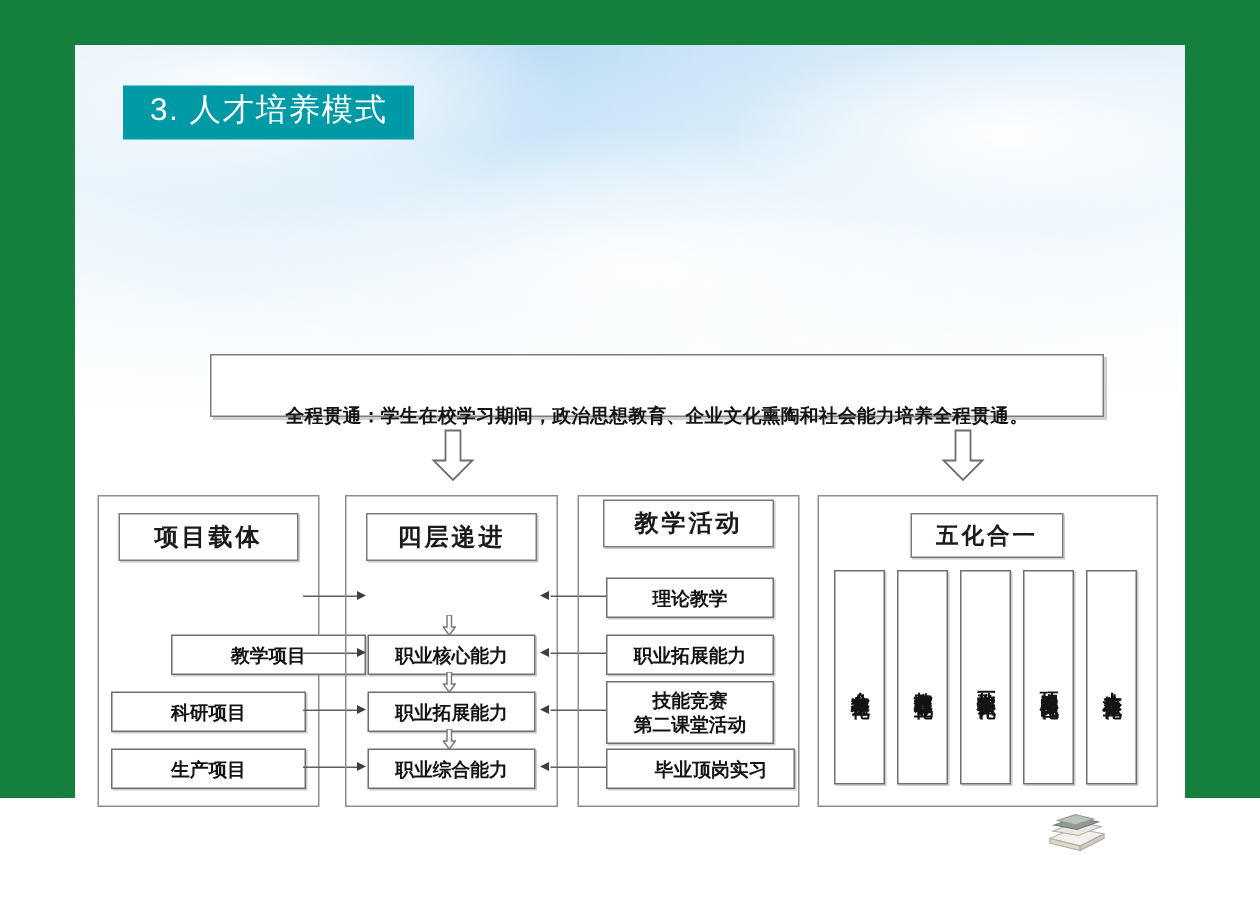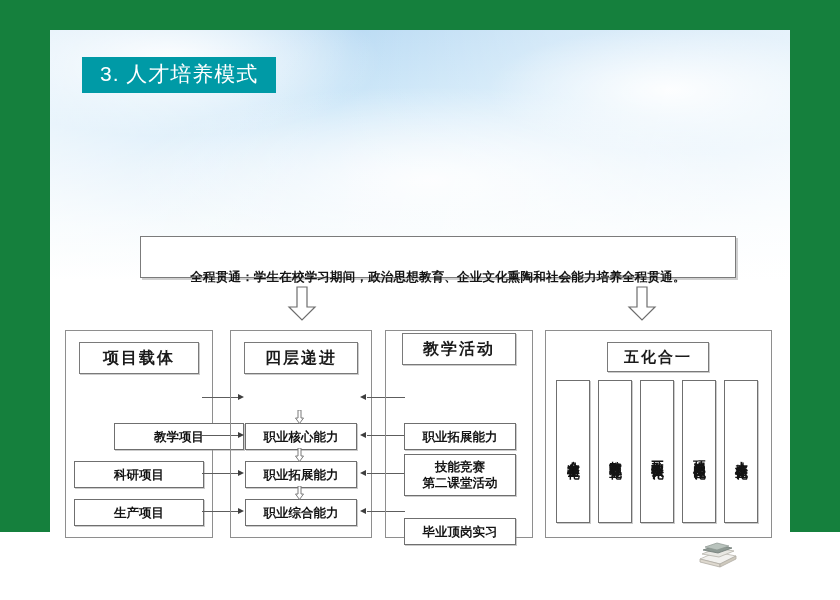--- a/index.html
+++ b/index.html
@@ -183,26 +183,27 @@
     <div class="hline" style="left:317px;top:405px;width:38px;"></div>
     <div class="ahead left" style="left:310px;top:402px;"></div>
     <div class="hline" style="left:317px;top:443px;width:38px;"></div>
     <div class="ahead left" style="left:310px;top:440px;"></div>
     <div class="hline" style="left:317px;top:481px;width:38px;"></div>
     <div class="ahead left" style="left:310px;top:478px;"></div>
 
     <div class="frame" style="left:335px;top:300px;width:146px;height:206px;"></div>
     <div class="col-head" style="left:352px;top:303px;width:112px;height:30px;font-size:16px;">教学活动</div>
 
+    <div class="cell" style="left:354px;top:355px;width:110px;height:25px;">理论教学</div>
     <div class="cell" style="left:354px;top:393px;width:110px;height:25px;">职业拓展能力</div>
     <div class="cell two" style="left:354px;top:424px;width:110px;height:40px;">
       <span>技能竞赛</span>
       <span>第二课堂活动</span>
     </div>
-    <div class="cell" style="left:354px;top:488px;width:110px;height:25px;">毕业顶岗实习</div>
+    <div class="cell" style="left:354px;top:469px;width:110px;height:25px;padding-left:14px;">毕业顶岗实习</div>
 
     <div class="frame" style="left:495px;top:300px;width:225px;height:206px;"></div>
     <div class="col-head" style="left:557px;top:312px;width:100px;height:28px;font-size:15px;">五化合一</div>
 
     <div class="vcell" style="left:506px;top:350px;width:32px;height:135px;">企业参与全程化</div>
     <div class="vcell" style="left:548px;top:350px;width:32px;height:135px;">教育过程职业化</div>
     <div class="vcell" style="left:590px;top:350px;width:32px;height:135px;">教学实训一体化</div>
     <div class="vcell" style="left:632px;top:350px;width:32px;height:135px;">顶岗实习岗位化</div>
     <div class="vcell" style="left:674px;top:350px;width:32px;height:135px;">人才培养立体化</div>
 

